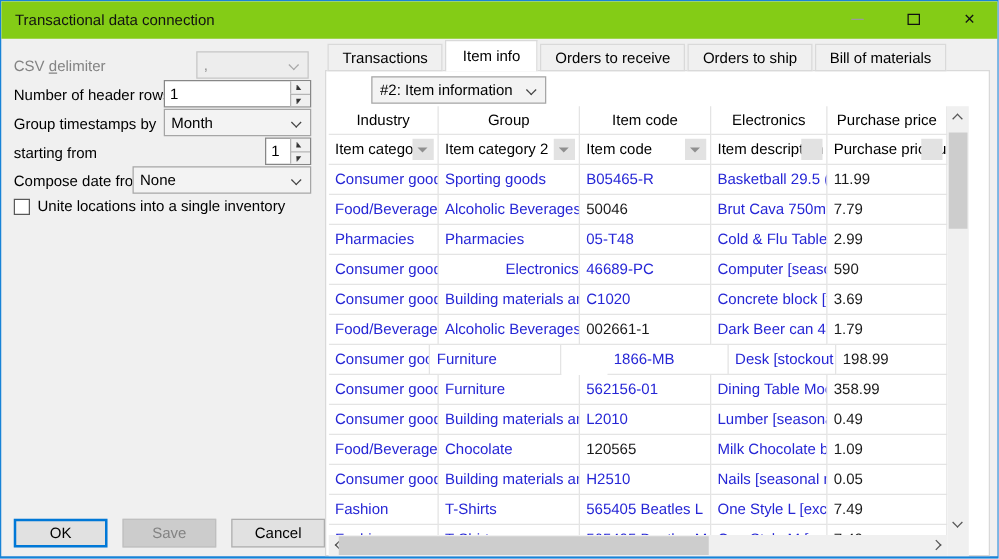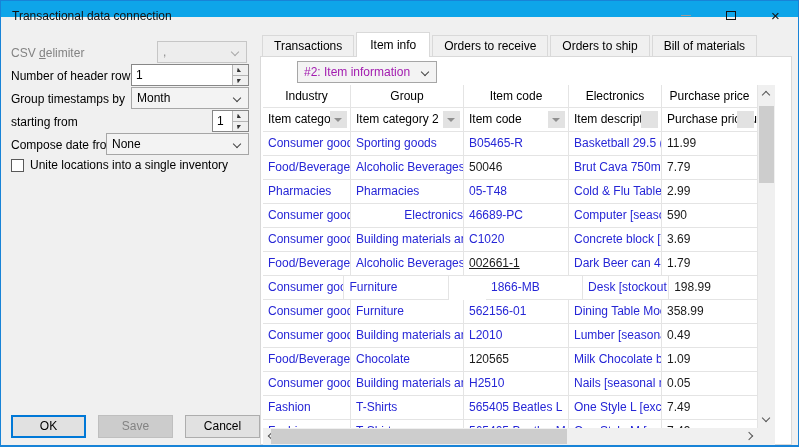--- a/index.html
+++ b/index.html
@@ -8,21 +8,21 @@
     --grid:#e4e4e4;
     --winborder:#1883d7;
   }
   html,body{margin:0;padding:0;background:#fff;}
   *{box-sizing:border-box;font-family:"Liberation Sans","DejaVu Sans",sans-serif;}
   .dialog{
     position:relative;width:799px;height:447px;background:#f0f0f0;
     border:1px solid var(--winborder);border-bottom-width:2px;overflow:hidden;
   }
   
-  .titlebar{position:absolute;left:0;top:0;width:100%;height:16px;background:#0ea5e9;}
+  .titlebar{position:absolute;left:0;top:0;width:100%;height:30px;background:#84cc16;}
   .title{position:absolute;left:11px;top:0;line-height:30px;font-size:12px;color:#111;}
   .winbtns{position:absolute;right:0;top:0;height:29px;display:flex;}
   .winbtn{width:45px;height:29px;display:flex;align-items:center;justify-content:center;}
   .min-glyph{width:10px;height:1px;background:#9b9b9b;}
   .max-glyph{width:10px;height:9px;border:1px solid #111;}
   .close-glyph{font-size:15px;color:#111;line-height:15px;}
   
   .lbl{position:absolute;font-size:12px;color:#000;white-space:nowrap;}
   .lbl.dis{color:#838383;}
   .combo{position:absolute;height:22px;background:#f3f3f3;border:1px solid #a6a6a6;
@@ -48,21 +48,21 @@
   .btn.default{border:2px solid var(--accent);line-height:18px;}
   .btn.disabled{background:#cccccc;border-color:#bfbfbf;color:#838383;}
   
   .tabpage{position:absolute;left:259px;top:55px;width:532px;height:389px;background:#fff;border:1px solid #d9d9d9;}
   .tabstrip{position:absolute;left:261px;top:31px;height:25px;display:flex;align-items:flex-end;z-index:3;}
   .tab{height:22px;background:#f0f0f0;border:1px solid #d9d9d9;font-size:12px;line-height:20px;
     padding:0 11px;margin-right:2px;color:#000;white-space:nowrap;}
   .tab.active{height:25px;background:#fff;border-bottom:none;line-height:24px;padding:0 13px;}
   .sheetlbl{position:absolute;left:264px;top:65px;font-size:12px;color:#000;}
   .sheetcombo{position:absolute;left:296px;top:60px;width:140px;height:22px;background:#f3f3f3;
-    border:1px solid #a6a6a6;font-size:12px;line-height:20px;padding-left:6px;color:#a21caf;z-index:2;}
+    border:1px solid #a6a6a6;font-size:12px;line-height:20px;padding-left:6px;color:#000000;z-index:2;}
   
   .tablewrap{position:absolute;left:262px;top:84px;width:512px;height:360px;background:#fff;z-index:2;font-size:12px;}
   .thead{position:absolute;left:0;top:0;height:23px;display:flex;}
   .th{height:23px;line-height:22px;text-align:center;color:#000;border-right:1px solid var(--grid);
     border-bottom:1px solid var(--grid);overflow:hidden;white-space:nowrap;}
   .frow{position:absolute;left:0;top:23px;height:24px;display:flex;}
   .fc{position:relative;height:24px;line-height:23px;padding-left:5px;color:#000;
     border-right:1px solid var(--grid);border-bottom:1px solid var(--grid);overflow:hidden;white-space:nowrap;}
   .fbtn{position:absolute;right:3px;top:3px;width:17px;height:17px;background:#e2e2e2;}
   .ftri{position:absolute;left:4px;top:7px;width:0;height:0;border-left:4px solid transparent;
@@ -227,21 +227,21 @@
         <div class="tr">
           <div class="td blue" style="width: 88px;">Consumer goods</div>
           <div class="td blue" style="width: 113px;">Building materials and eq</div>
           <div class="td blue" style="width: 105px;">C1020</div>
           <div class="td blue" style="width: 93px;">Concrete block [t</div>
           <div class="td black" style="width: 96px;">3.69</div>
         </div>
         <div class="tr">
           <div class="td blue" style="width: 88px;">Food/Beverages</div>
           <div class="td blue" style="width: 113px;">Alcoholic Beverages</div>
-          <div class="td black" style="width: 105px; text-decoration: underline;">002661-1</div>
+          <div class="td black" style="width: 105px;">002661-1</div>
           <div class="td blue" style="width: 93px;">Dark Beer can 473</div>
           <div class="td black" style="width: 96px;">1.79</div>
         </div>
         <div class="tr">
           <div class="td blue" style="width: 88px;">Consumer goods</div>
           <div class="td blue" style="width: 113px;">Furniture</div>
           <div class="td blue" style="width: 105px; margin-left: 37px;">1866-MB</div>
           <div class="td blue" style="width: 93px;">Desk [stockout da</div>
           <div class="td black" style="width: 96px;">198.99</div>
         </div>

